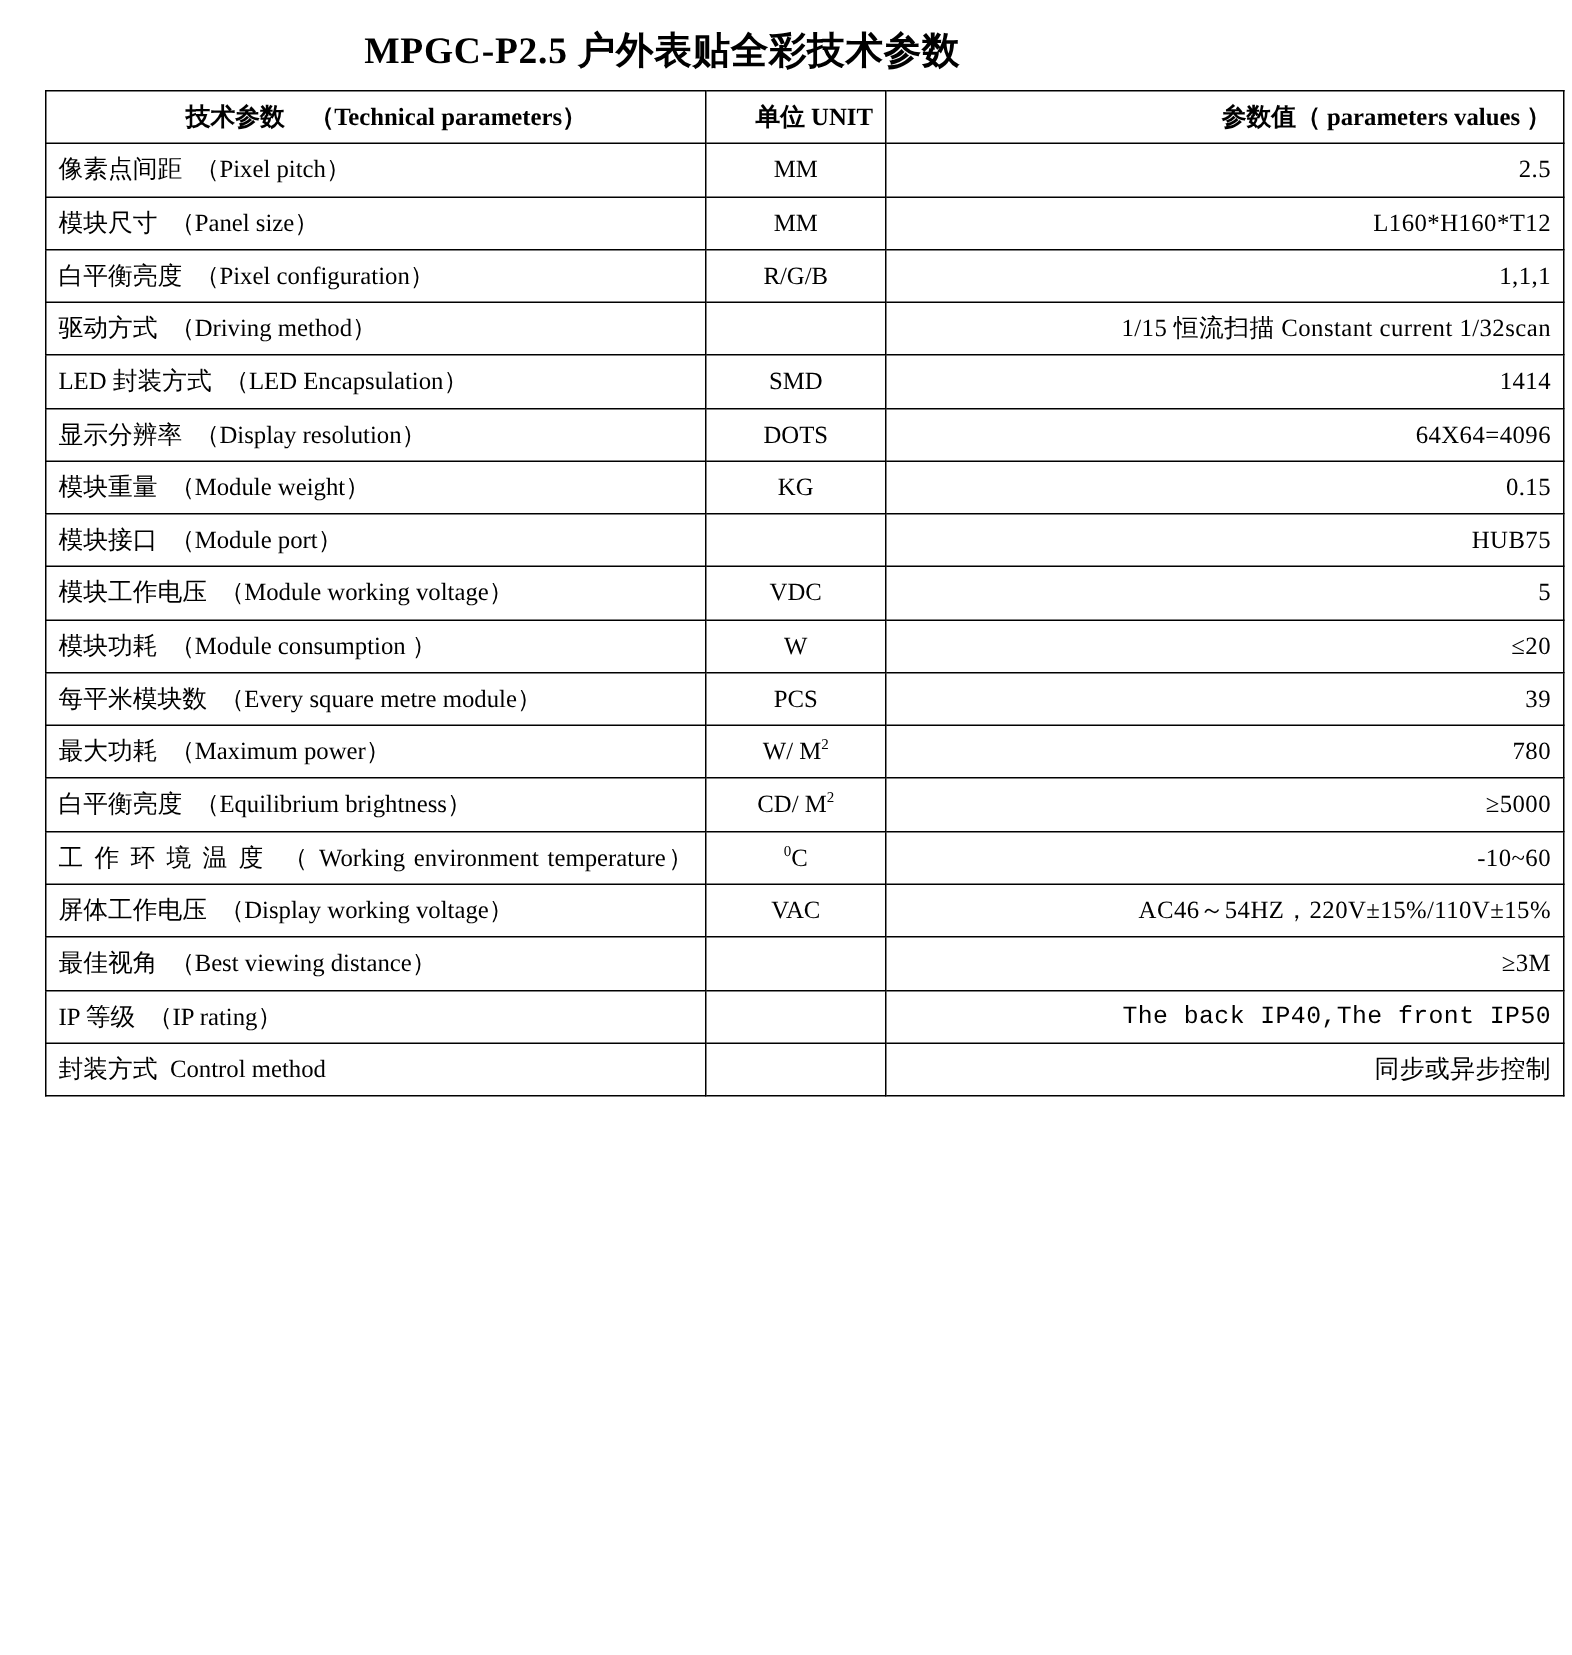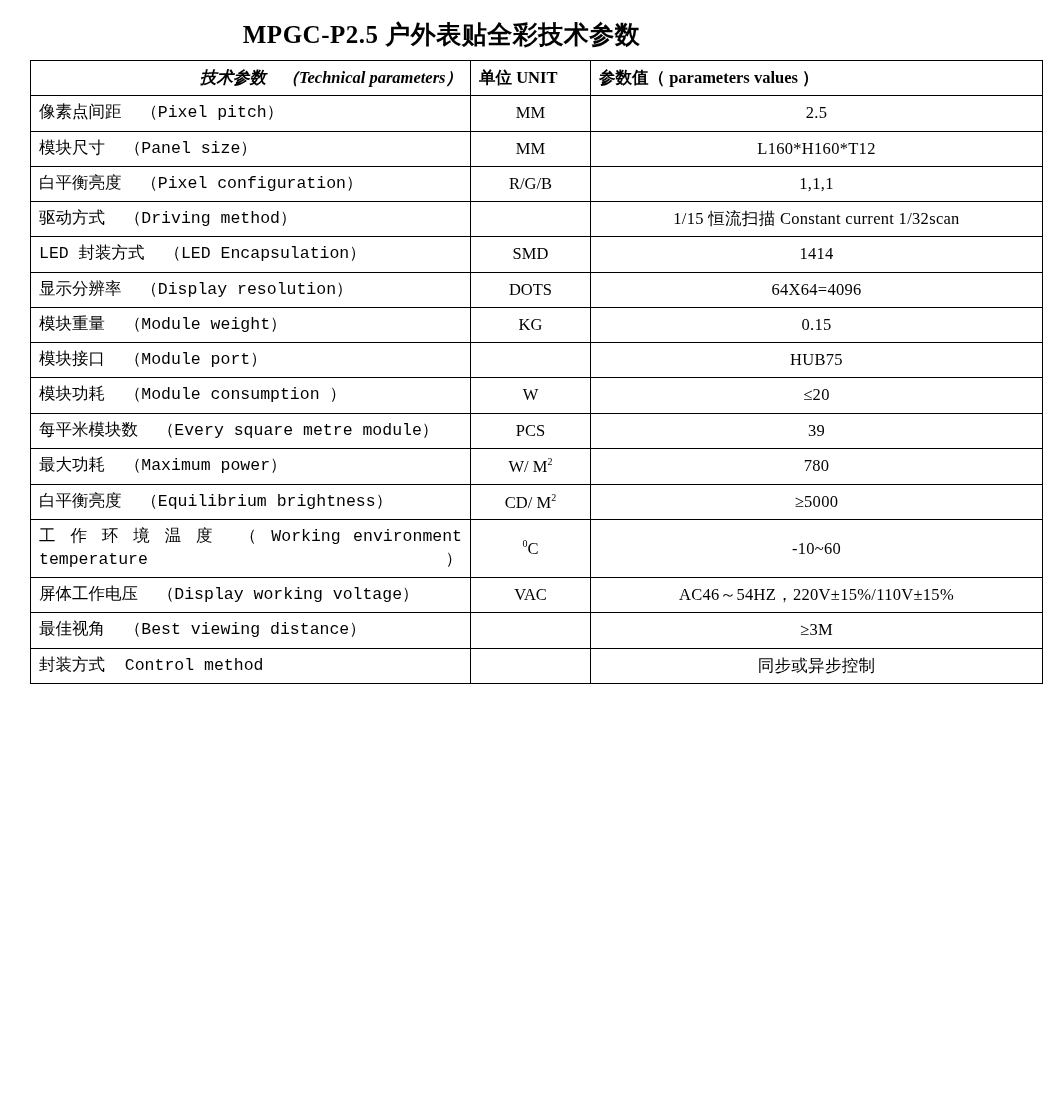--- a/index.html
+++ b/index.html
@@ -39,36 +39,34 @@
     vertical-align: middle;
     line-height: 1.35;
   }
   .section-head td {
     font-weight: bold;
     font-size: 17px;
     padding: 9px 10px;
   }
   .col-param { width: 440px; }
   .col-unit  { width: 120px; text-align: center; }
-  .col-value { width: 452px; text-align: center; }
+  .col-value { width: 452px; text-align: right; }
 
   .header-row td {
     font-weight: bold;
-    text-align: left;
+    text-align: right;
     padding: 11px 8px;
     font-size: 17px;
   }
   .header-row td.col-param {
-    text-align: right;
+    text-align: center;
     padding-left: 22px;
-    font-style: italic;
   }
   .param-cell {
     white-space: nowrap;
-    font-family: Liberation Mono, monospace;
   }
   .param-cell .cn { }
   .param-cell .en { }
   .justify-cell {
     white-space: normal;
     text-align: justify;
     text-align-last: justify;
   }
   .mono {
     font-family: "Liberation Mono", "DejaVu Sans Mono", monospace;
@@ -136,20 +134,25 @@
           <td class="col-param param-cell"><span class="cn">模块重量</span>&nbsp;&nbsp;<span class="en">（Module weight）</span></td>
           <td class="col-unit">KG</td>
           <td class="col-value value-wide">0.15</td>
         </tr>
         <tr>
           <td class="col-param param-cell"><span class="cn">模块接口</span>&nbsp;&nbsp;<span class="en">（Module port）</span></td>
           <td class="col-unit"></td>
           <td class="col-value value-wide">HUB75</td>
         </tr>
         <tr>
+          <td class="col-param param-cell"><span class="cn">模块工作电压</span>&nbsp;&nbsp;<span class="en">（Module working voltage）</span></td>
+          <td class="col-unit">VDC</td>
+          <td class="col-value value-wide">5</td>
+        </tr>
+        <tr>
           <td class="col-param param-cell"><span class="cn">模块功耗</span>&nbsp;&nbsp;<span class="en">（Module consumption ）</span></td>
           <td class="col-unit">W</td>
           <td class="col-value value-wide">≤20</td>
         </tr>
         <tr>
           <td class="col-param param-cell"><span class="cn">每平米模块数</span>&nbsp;&nbsp;<span class="en">（Every square metre module）</span></td>
           <td class="col-unit">PCS</td>
           <td class="col-value value-wide">39</td>
         </tr>
         <tr>
@@ -171,20 +174,25 @@
           <td class="col-param param-cell"><span class="cn">屏体工作电压</span>&nbsp;&nbsp;<span class="en">（Display working voltage）</span></td>
           <td class="col-unit">VAC</td>
           <td class="col-value value-wide">AC46～54HZ，220V±15%/110V±15%</td>
         </tr>
         <tr class="tall">
           <td class="col-param param-cell"><span class="cn">最佳视角</span>&nbsp;&nbsp;<span class="en">（Best viewing distance）</span></td>
           <td class="col-unit"></td>
           <td class="col-value value-wide">≥3M</td>
         </tr>
         <tr>
+          <td class="col-param param-cell"><span class="cn">IP 等级</span>&nbsp;&nbsp;<span class="en">（IP rating）</span></td>
+          <td class="col-unit"></td>
+          <td class="col-value value-wide mono">The back IP40,The front IP50</td>
+        </tr>
+        <tr>
           <td class="col-param param-cell"><span class="cn">封装方式</span>&nbsp;&nbsp;<span class="en">Control method</span></td>
           <td class="col-unit"></td>
           <td class="col-value value-wide">同步或异步控制</td>
         </tr>
       </tbody>
   </table>
 
 </div>
 
 </body></html>

